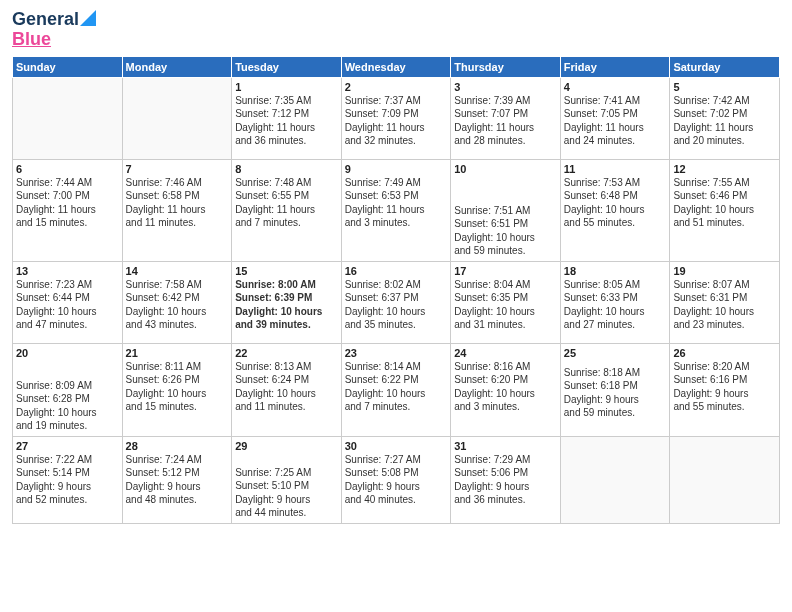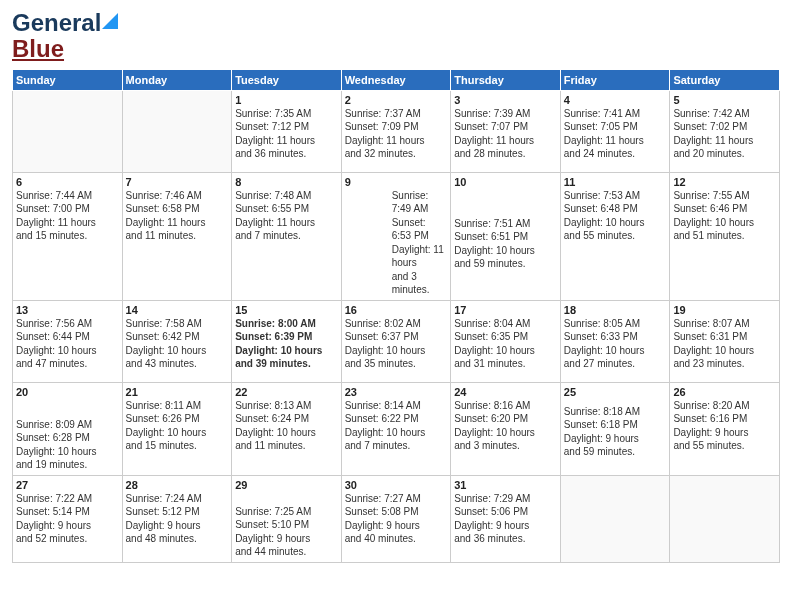--- a/index.html
+++ b/index.html
@@ -21,27 +21,27 @@
       justify-content: space-between;
       align-items: flex-start;
       margin-bottom: 6px;
     }
     .logo {
       display: flex;
       flex-direction: column;
       align-items: flex-start;
     }
     .logo-text {
-      font-size: 24px;
+      font-size: 18px;
       font-weight: bold;
       color: #1a3a5c;
       line-height: 1.1;
     }
     .logo-blue {
-      color: #7f1d1d;
+      color: #ec4899;
       text-decoration: underline;
     }
     .title-block {
       text-align: right;
     }
     .month-title {
       font-size: 32px;
       font-weight: normal;
       color: #222;
       line-height: 1.1;
@@ -178,21 +178,21 @@
           </td>
           <td>
             <span class="day-num">8</span>
             <div class="cell-text" style="white-space: pre-line;">Sunrise: 7:48 AM
 Sunset: 6:55 PM
 Daylight: 11 hours
 and 7 minutes.</div>
           </td>
           <td>
             <span class="day-num">9</span>
-            <div class="cell-text" style="white-space: pre-line; margin-left: 47px;">Sunrise: 7:49 AM
+            <div class="cell-text" style="white-space: pre-line;">Sunrise: 7:49 AM
 Sunset: 6:53 PM
 Daylight: 11 hours
 and 3 minutes.</div>
           </td>
           <td>
             <span class="day-num">10</span>
             <div class="cell-text" style="white-space: pre-line; margin-top: 29px;">Sunrise: 7:51 AM
 Sunset: 6:51 PM
 Daylight: 10 hours
 and 59 minutes.</div>
@@ -208,21 +208,21 @@
             <span class="day-num">12</span>
             <div class="cell-text" style="white-space: pre-line;">Sunrise: 7:55 AM
 Sunset: 6:46 PM
 Daylight: 10 hours
 and 51 minutes.</div>
           </td>
         </tr>
         <tr>
           <td>
             <span class="day-num">13</span>
-            <div class="cell-text" style="white-space: pre-line;">Sunrise: 7:56 AM
+            <div class="cell-text" style="white-space: pre-line;">Sunrise: 7:23 AM
 Sunset: 6:44 PM
 Daylight: 10 hours
 and 47 minutes.</div>
           </td>
           <td>
             <span class="day-num">14</span>
             <div class="cell-text" style="white-space: pre-line;">Sunrise: 7:58 AM
 Sunset: 6:42 PM
 Daylight: 10 hours
 and 43 minutes.</div>

